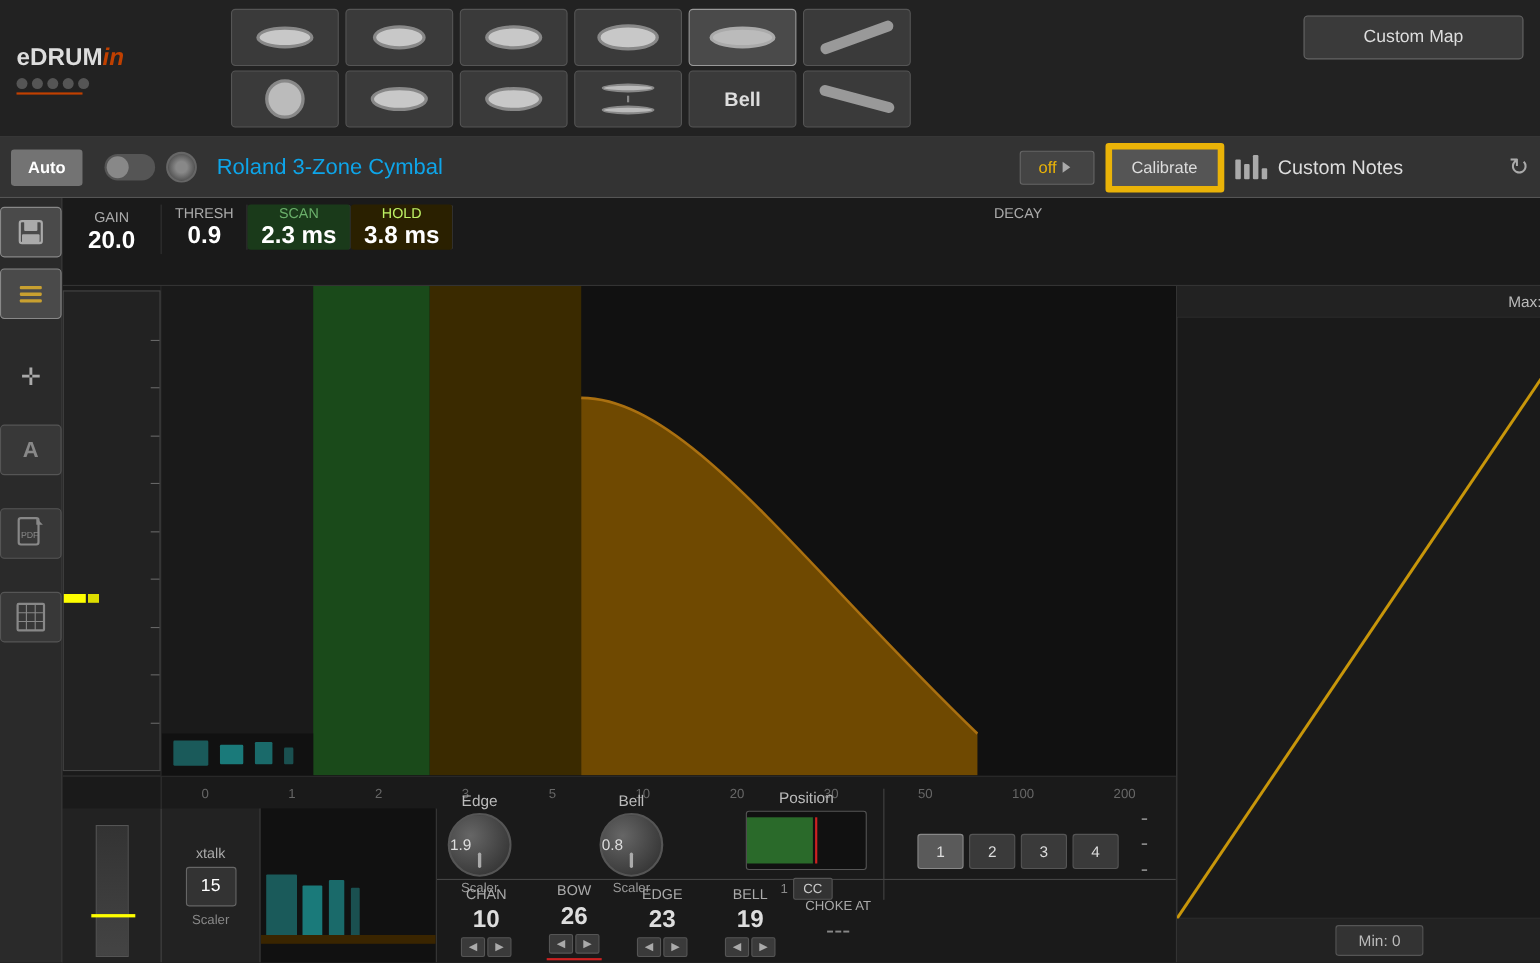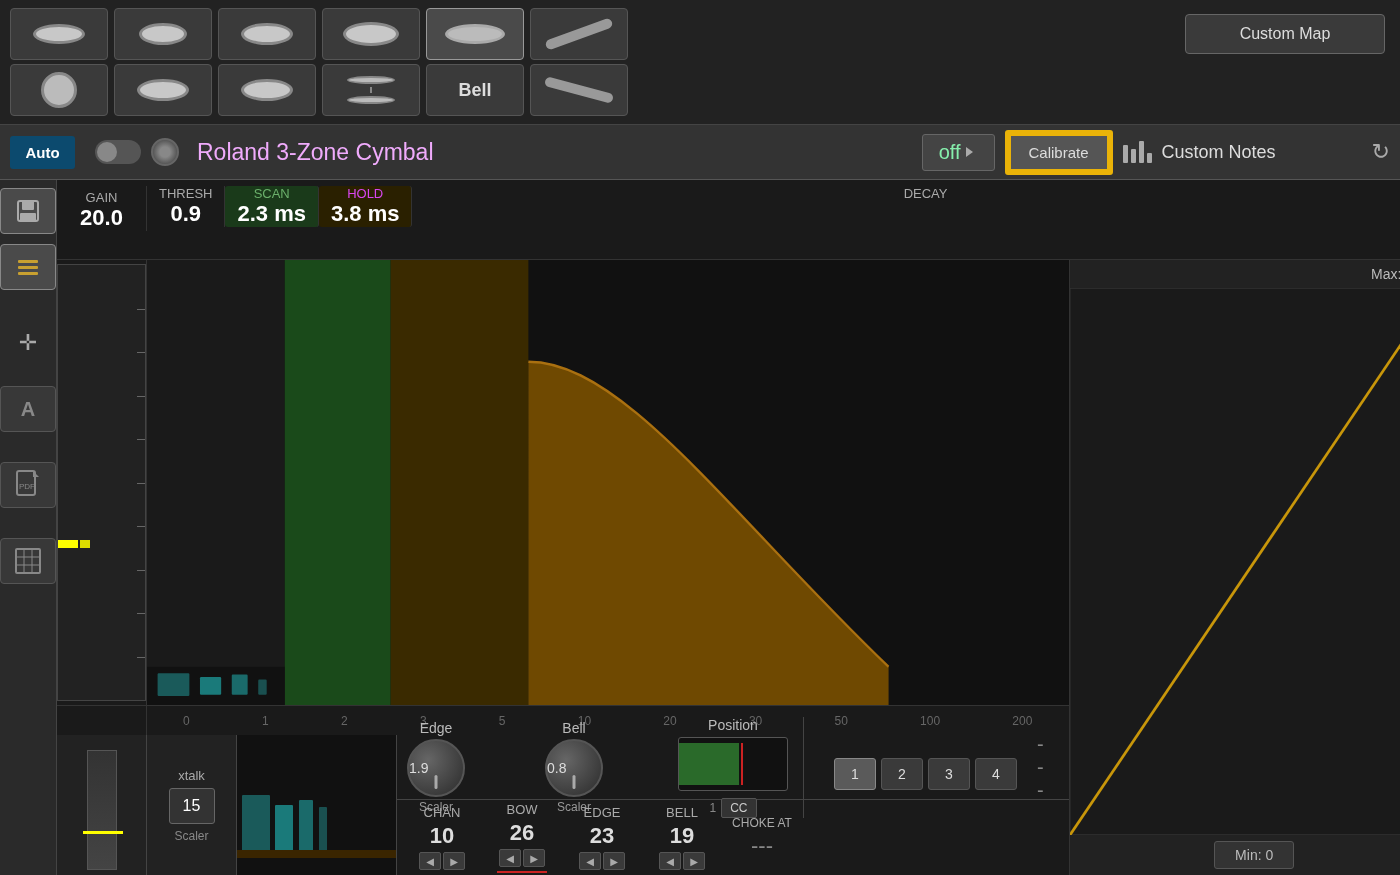--- a/index.html
+++ b/index.html
@@ -158,21 +158,21 @@
       display: flex;
       align-items: center;
       background: #333;
       height: 55px;
       border-bottom: 1px solid #555;
       padding: 0 10px;
       gap: 10px;
     }
 
     #auto-btn {
-      background: #0c4a6e;
+      background: #737373;
       color: white;
       border: none;
       padding: 8px 14px;
       font-size: 15px;
       font-weight: bold;
       border-radius: 3px;
       cursor: pointer;
       min-width: 65px;
     }
 
@@ -202,32 +202,32 @@
 
     #sensor-icon {
       width: 28px;
       height: 28px;
       background: radial-gradient(circle, #888 30%, #333 100%);
       border-radius: 50%;
       border: 2px solid #666;
     }
 
     #instrument-name {
-      font-size: 23px;
-      color: #f0abfc;
+      font-size: 20px;
+      color: #0ea5e9;
       flex: 1;
       padding-left: 8px;
     }
 
     #off-toggle {
       background: #444;
       border: 1px solid #666;
-      color: #86efac;
+      color: #eab308;
       padding: 6px 16px;
-      font-size: 20px;
+      font-size: 15px;
       border-radius: 3px;
       cursor: pointer;
       display: flex;
       align-items: center;
       gap: 5px;
     }
     .arrow-right {
       border: 5px solid transparent;
       border-left: 7px solid #aaa;
       display: inline-block;
@@ -748,20 +748,31 @@
       gap: 4px;
       padding: 0 15px;
       border-right: 1px solid #444;
     }
 
   </style>
 </head>
 <body>
 
 <div id="top-bar">
+  <div id="logo-area">
+    <div id="logo-text">eDRUM<span>in</span></div>
+    <div id="logo-dots">
+      <div class="dot"></div>
+      <div class="dot"></div>
+      <div class="dot"></div>
+      <div class="dot"></div>
+      <div class="dot"></div>
+    </div>
+    <div id="logo-underline"></div>
+  </div>
 
   <div id="pad-grid-area">
 
     <div class="pad-row">
       <div class="pad-btn">
         <div class="drum-icon" style="width:52px;height:20px;background:#c8c8c8;border:3px solid #888;border-radius:50%;"></div>
       </div>
       <div class="pad-btn">
         <div class="drum-icon small" style="background:#c8c8c8;border:3px solid #888;"></div>
       </div>
@@ -894,21 +905,21 @@
       </div>
       <div class="param-block">
         <div class="param-label">THRESH</div>
         <div class="param-value">0.9</div>
       </div>
       <div class="param-block" style="background:#1a3a1a;border-radius:3px;">
         <div class="param-label" style="color:#6aaf6a;">SCAN</div>
         <div class="param-value">2.3 ms</div>
       </div>
       <div class="param-block" style="background:#2a2000;border-radius:3px;">
-        <div class="param-label" style="color:#d946ef;">HOLD</div>
+        <div class="param-label" style="color:#bef264;">HOLD</div>
         <div class="param-value">3.8 ms</div>
       </div>
       <div class="param-block" style="flex:1;border-right:none;">
         <div class="param-label">DECAY</div>
       </div>
     </div>
 
     <div id="main-viz">
 
       <div style="display:flex;flex-direction:column;flex:1;">

